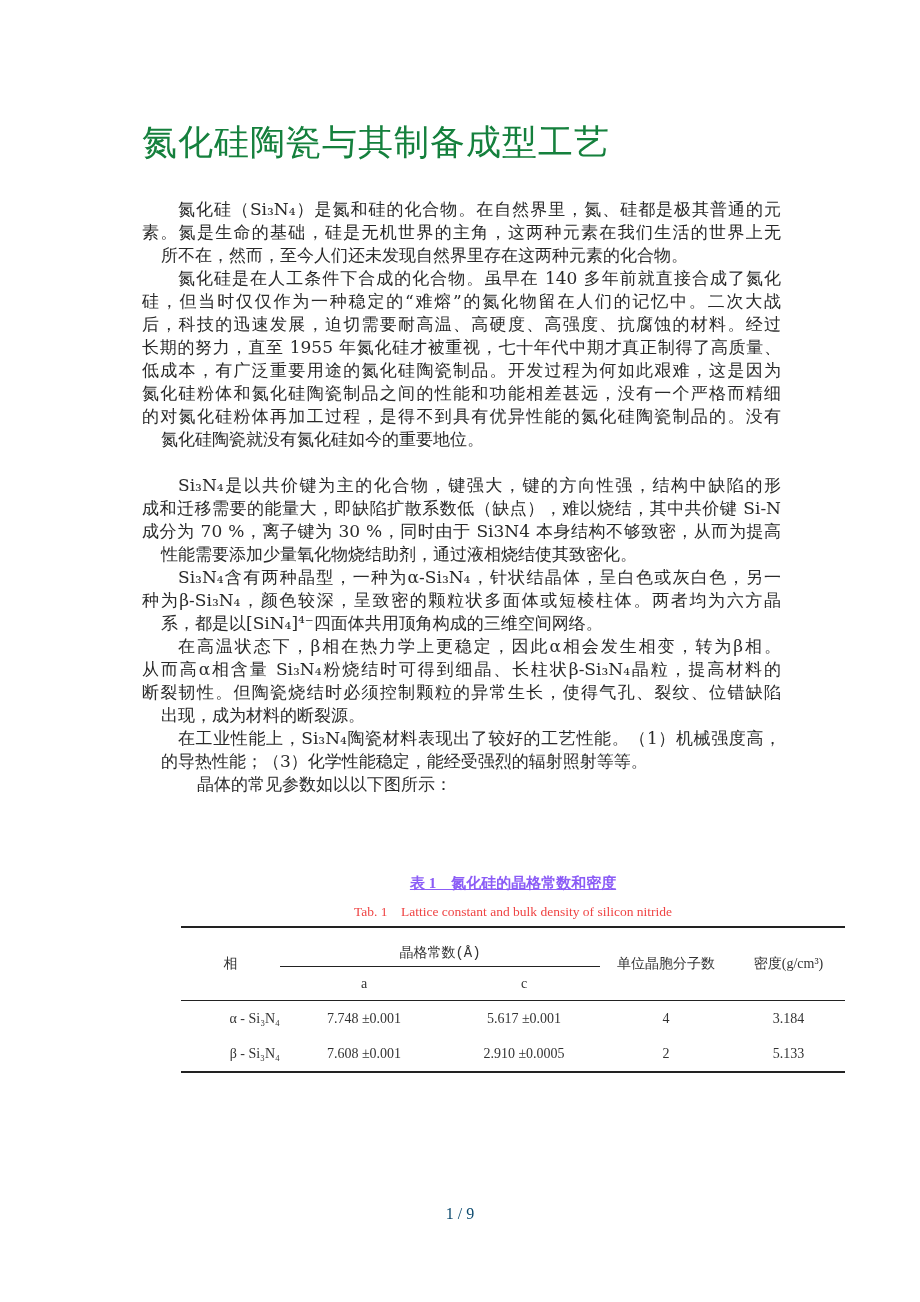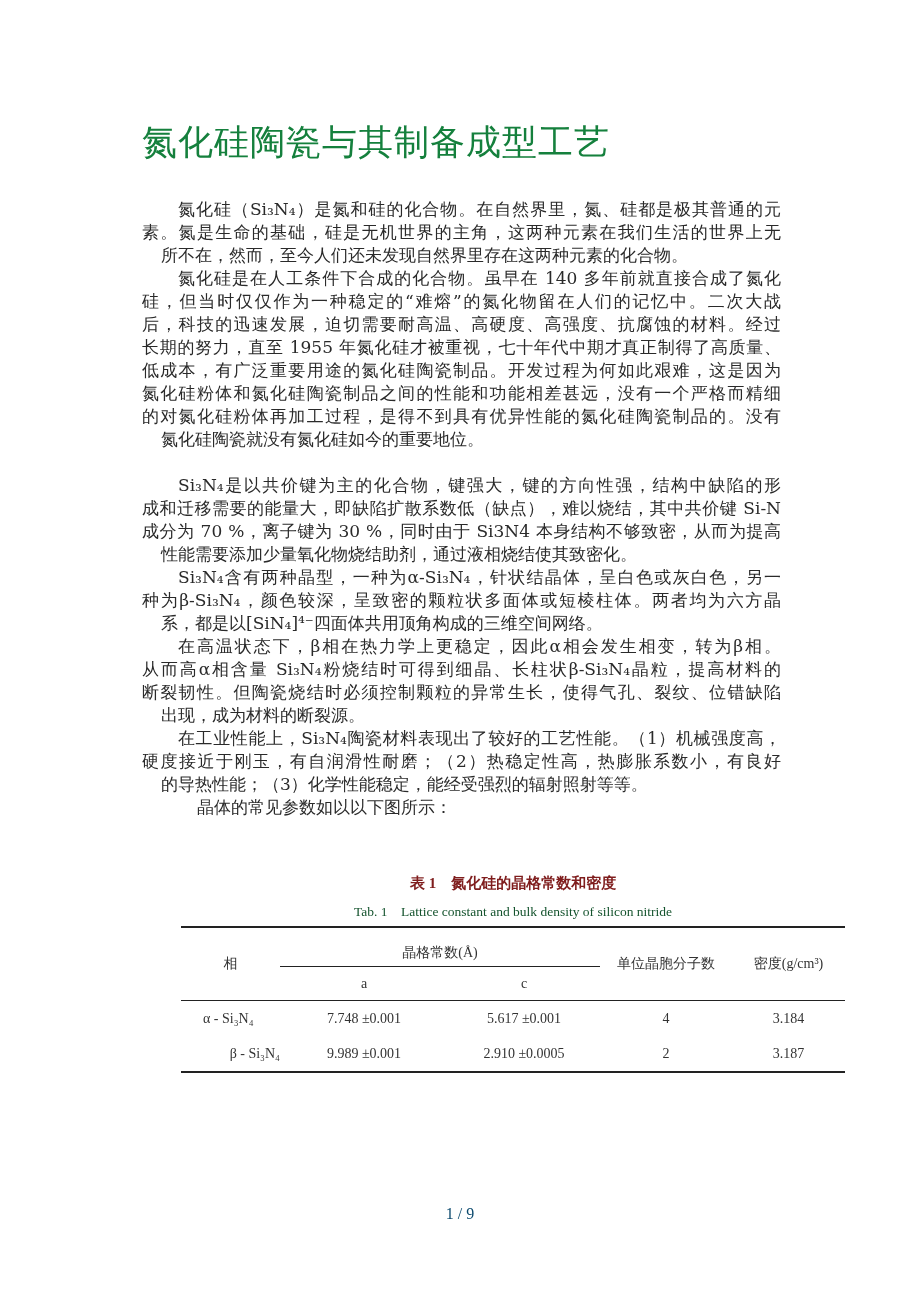--- a/index.html
+++ b/index.html
@@ -8,28 +8,28 @@
   .title { position: absolute; left: 142px; top: 96px; font-size: 35px; letter-spacing: 1px;
            color: #15803d; font-weight: normal; white-space: nowrap; }
   .body-lines { position: absolute; left: 142px; top: 198px; width: 639px; }
   .line { height: 23px; line-height: 23px; font-size: 17px; white-space: nowrap;
           text-align: justify; text-align-last: justify; color: #2a2a2a; }
   .line.last { text-align-last: left; margin-left: 19px; }
   .line.indent { padding-left: 36px; }
   .gap { height: 23px; }
   .table-wrap { position: absolute; left: 181px; top: 868px; width: 664px;
                 font-family: "Liberation Serif", "DejaVu Serif", serif; color: #333; }
-  .cap-cn { text-align: center; font-size: 15px; font-weight: bold; height: 30px; line-height: 30px; color: #7f1d1d; }
-  .cap-en { text-align: center; font-size: 13.5px; height: 28px; line-height: 28px; color: #14532d; }
+  .cap-cn { text-align: center; font-size: 15px; font-weight: bold; height: 30px; line-height: 30px; color: #8b5cf6; text-decoration: underline; }
+  .cap-en { text-align: center; font-size: 13.5px; height: 28px; line-height: 28px; color: #ef4444; }
   table { width: 664px; border-collapse: collapse; font-size: 14px; }
   .t-top { border-top: 2px solid #222; }
   td { text-align: center; padding: 0; }
   .hdr1 td { height: 34px; }
   .hdr2 td { height: 33px; }
-  .subline { border-bottom: 1.5px solid #222; }
+  .subline { border-bottom: 1.5px solid #222; font-family: Liberation Mono, monospace; }
   .hdr-bottom td { border-bottom: 1.5px solid #222; }
   .row td { height: 35px; }
   .last-row td { border-bottom: 2px solid #222; }
   .footer { position: absolute; top: 1205px; left: 0; width: 920px; text-align: center;
             font-family: "Liberation Serif", serif; font-size: 16px; color: #0c4a6e; }
 </style>
 </head>
 <body>
 
 <h1 class="title">氮化硅陶瓷与其制备成型工艺</h1>
@@ -58,21 +58,20 @@
   <div class="line indent">Si₃N₄含有两种晶型，一种为α-Si₃N₄，针状结晶体，呈白色或灰白色，另一</div>
   <div class="line">种为β-Si₃N₄，颜色较深，呈致密的颗粒状多面体或短棱柱体。两者均为六方晶</div>
   <div class="line last">系，都是以[SiN₄]⁴⁻四面体共用顶角构成的三维空间网络。</div>
 
   <div class="line indent">在高温状态下，β相在热力学上更稳定，因此α相会发生相变，转为β相。</div>
   <div class="line">从而高α相含量 Si₃N₄粉烧结时可得到细晶、长柱状β-Si₃N₄晶粒，提高材料的</div>
   <div class="line">断裂韧性。但陶瓷烧结时必须控制颗粒的异常生长，使得气孔、裂纹、位错缺陷</div>
   <div class="line last">出现，成为材料的断裂源。</div>
 
   <div class="line indent">在工业性能上，Si₃N₄陶瓷材料表现出了较好的工艺性能。（1）机械强度高，</div>
-  <div class="line">硬度接近于刚玉，有自润滑性耐磨；（2）热稳定性高，热膨胀系数小，有良好</div>
   <div class="line last">的导热性能；（3）化学性能稳定，能经受强烈的辐射照射等等。</div>
 
   <div class="line indent last">晶体的常见参数如以以下图所示：</div>
 </div>
 
 <div class="table-wrap">
   <div class="cap-cn">表 1　氮化硅的晶格常数和密度</div>
   <div class="cap-en">Tab. 1　Lattice constant and bulk density of silicon nitride</div>
   <table class="t-top">
     <colgroup>
@@ -87,30 +86,30 @@
       <td rowspan="2" class="hb" style="border-bottom:1.5px solid #222">相</td>
       <td colspan="2" class="subline" style="vertical-align:bottom;padding-bottom:4px">晶格常数(Å)</td>
       <td rowspan="2" style="border-bottom:1.5px solid #222">单位晶胞分子数</td>
       <td rowspan="2" style="border-bottom:1.5px solid #222">密度(g/cm³)</td>
     </tr>
     <tr class="hdr2 hdr-bottom">
       <td>a</td>
       <td>c</td>
     </tr>
     <tr class="row">
-      <td style="text-align:left;padding-left:22px">α - Si₃N₄</td>
+      <td style="text-align:right;padding-left:22px">α - Si₃N₄</td>
       <td>7.748 ±0.001</td>
       <td>5.617 ±0.001</td>
       <td>4</td>
       <td>3.184</td>
     </tr>
     <tr class="row last-row">
       <td style="text-align:right;padding-left:22px">β - Si₃N₄</td>
-      <td>9.989 ±0.001</td>
+      <td>7.608 ±0.001</td>
       <td>2.910 ±0.0005</td>
       <td>2</td>
-      <td>3.187</td>
+      <td>5.133</td>
     </tr>
   </tbody>
     </table>
 </div>
 
 <div class="footer">1 / 9</div>
 
 </body></html>

